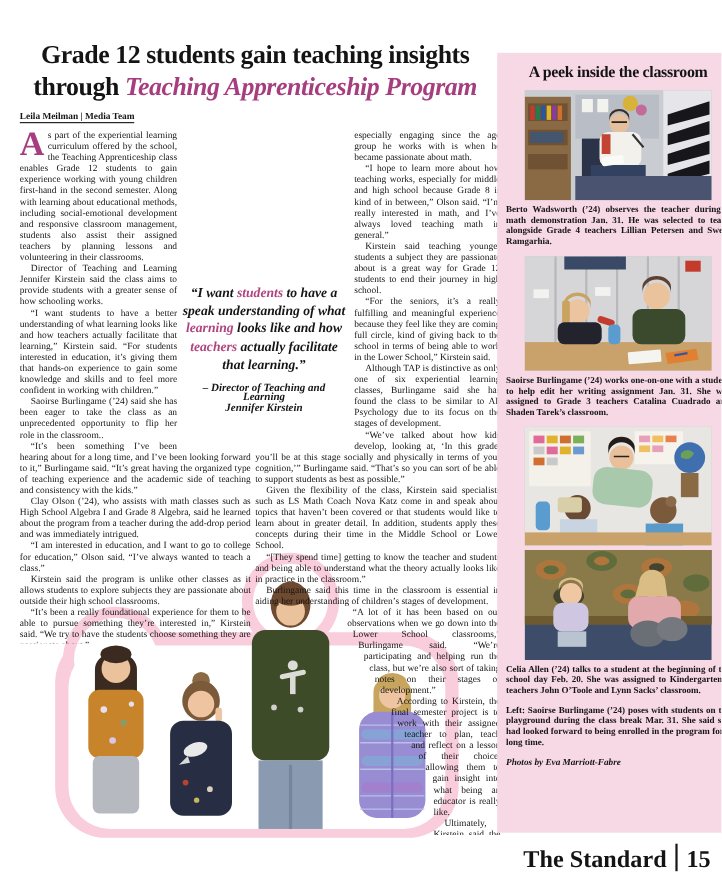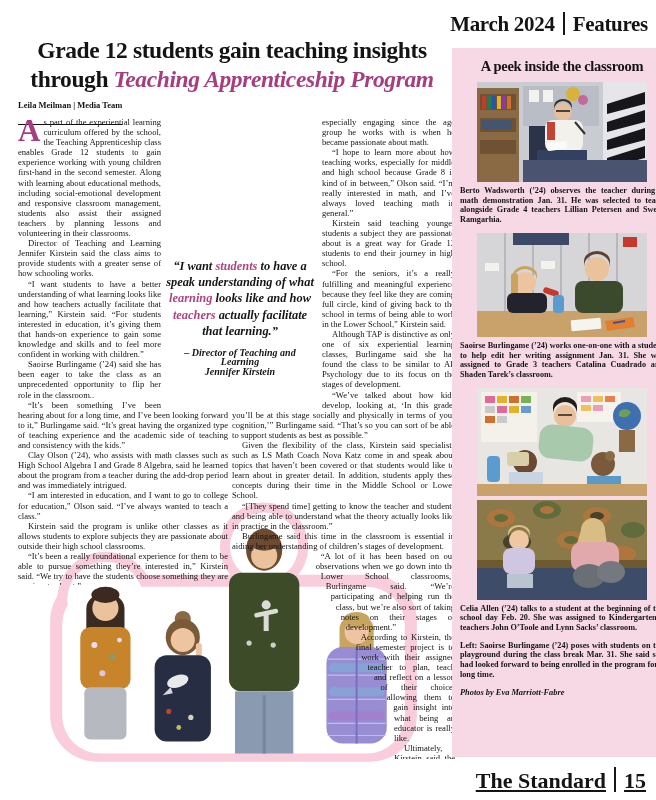--- a/index.html
+++ b/index.html
@@ -3,29 +3,29 @@
 <meta charset="utf-8">
 <style>
   html,body{margin:0;padding:0;background:#ffffff;}
   .page{position:relative;width:656px;height:800px;background:#fff;overflow:hidden;
         font-family:"Liberation Serif", serif;color:#141414;}
 
   
   .masthead{position:absolute;top:12px;right:8px;font-size:21px;font-weight:bold;
             letter-spacing:-0.3px;white-space:nowrap;}
   .bar{display:inline-block;width:2px;height:23px;background:#161616;margin:0 8px;vertical-align:-4px;}
-  .folio{position:absolute;bottom:6px;right:10px;font-size:22px;font-weight:bold;white-space:nowrap;text-decoration:underline;}
+  .folio{position:absolute;bottom:6px;right:10px;font-size:22px;font-weight:bold;white-space:nowrap;}
   .folio .bar{height:25px;}
 
   
   .headline{position:absolute;left:8px;top:36px;width:448px;text-align:center;
             font-size:23.5px;line-height:29px;font-weight:bold;letter-spacing:-0.4px;}
   .accent{color:#a63d7e;font-style:italic;}
   .byline{position:absolute;left:18px;top:100px;font-size:8.5px;font-weight:bold;
-          border-bottom:1.5px solid #111;padding-bottom:14px;}
+          border-bottom:1.5px solid #111;padding-bottom:1px;}
 
   
   .col{position:absolute;top:117px;font-size:8.6px;line-height:10.1px;text-align:justify;z-index:2;}
   .col p{margin:0;text-indent:10px;}
   .col p.first{text-indent:0;}
   #col1{left:18px;width:210px;height:468px;overflow:hidden;}
   #col2{left:232px;width:223px;height:642px;overflow:hidden;}
   .dropcap{float:left;font-size:31px;line-height:25px;font-weight:bold;color:#a63d7e;
            padding:1px 3px 0 0;}
   .pq-spacer-r{float:right;width:62px;height:142px;margin-top:146px;margin-left:5px;}
@@ -50,23 +50,20 @@
   .sb-title{text-align:center;font-size:14.5px;font-weight:bold;letter-spacing:-0.3px;margin:2px 0 7px 0;}
   .sb-photo{display:block;width:170px;margin:0 auto 4px auto;background:#ccc;}
   .sb-cap{font-size:8.2px;line-height:9.7px;font-weight:bold;text-align:justify;margin:0 0 8px 0;}
   .sb-credit{font-size:8.4px;font-weight:bold;font-style:italic;margin-top:4px;}
 </style>
 </head>
 <body>
 
 <div class="page">
 
-  <div class="masthead">
-    <span>March 2024</span><span class="bar"></span><span>Features</span>
-  </div>
 
   <div class="headline">
     <span>Grade 12 students gain teaching insights</span><br>
     <span>through </span><span class="accent">Teaching Apprenticeship Program</span>
   </div>
 
   <div class="byline">Leila Meilman | Media Team</div>
 
   <div class="col" id="col1">
     <div class="pq-spacer-r"></div>

